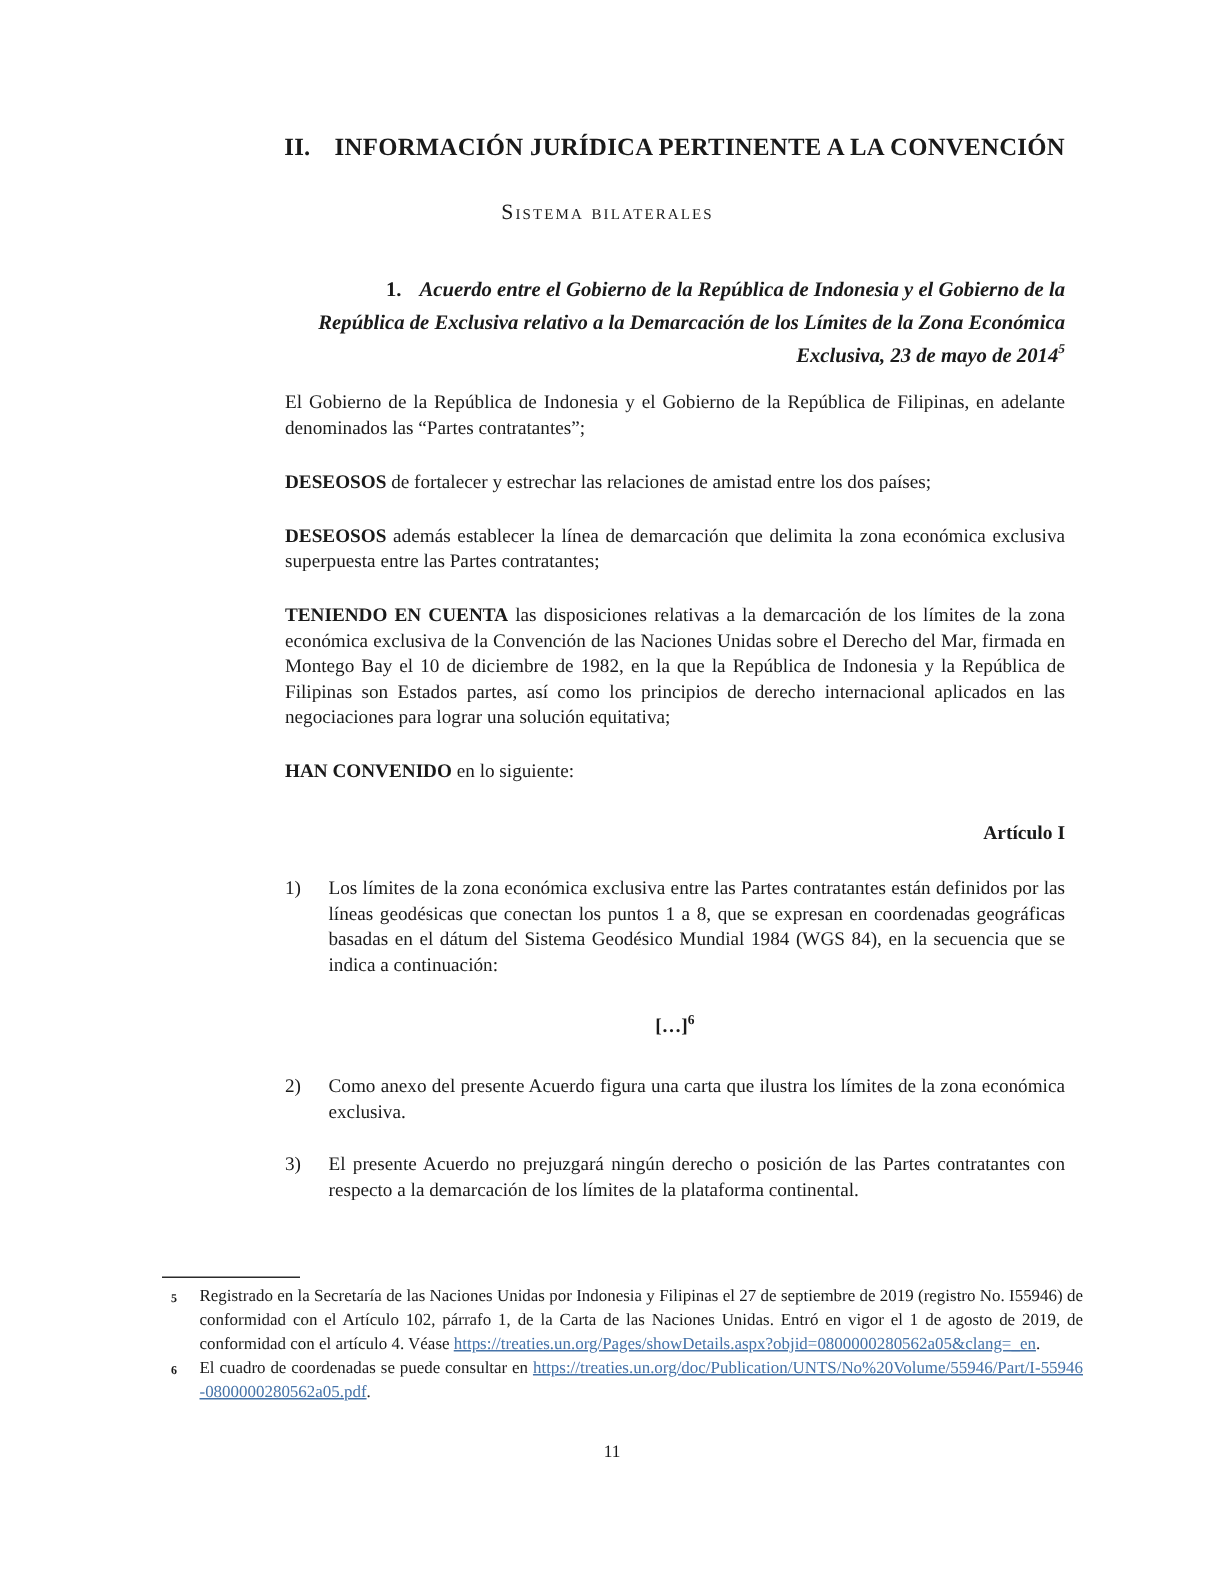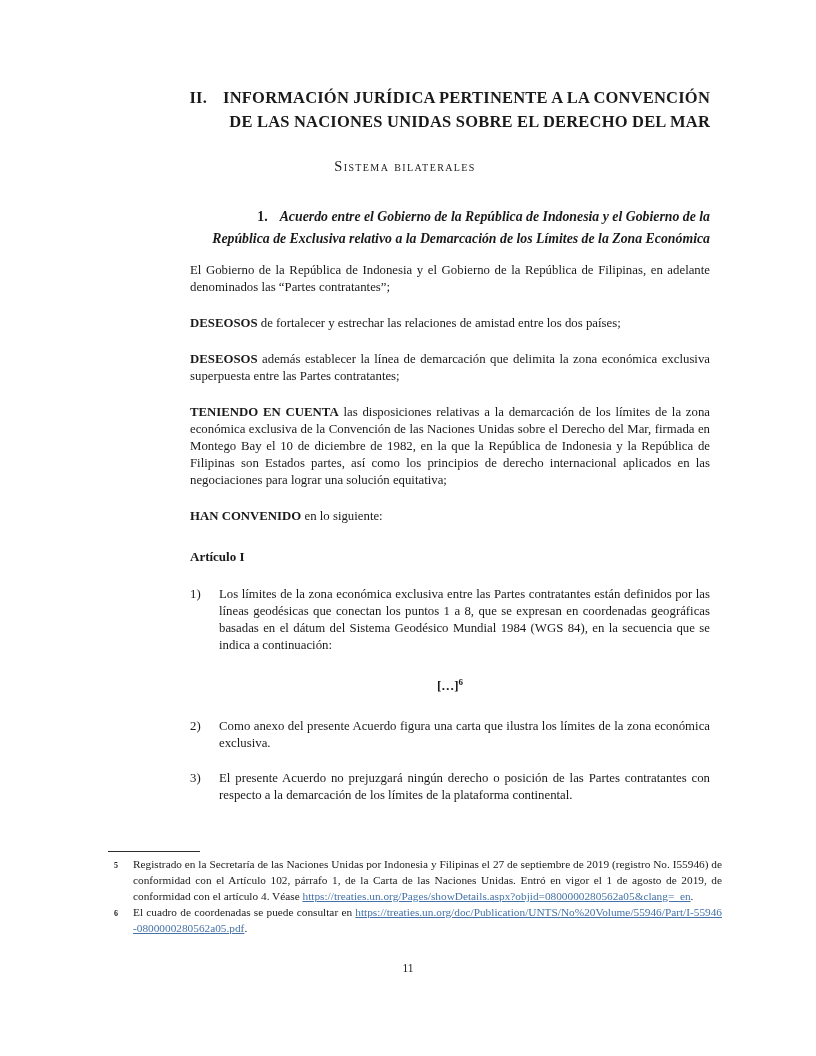--- a/index.html
+++ b/index.html
@@ -55,21 +55,21 @@
   .treaty-body {
     margin-top: 12px;
     margin-left: 90px;
     width: 520px;
     font-size: 12.8px;
     line-height: 17px;
     text-align: justify;
   }
   .treaty-body p { margin: 0 0 19px 0; }
   .article-heading {
-    text-align: left;
+    text-align: right;
     font-weight: 700;
     font-size: 13px;
     margin: 23px 0 21px 0;
   }
   .list-item { display: flex; margin-bottom: 18px; }
   .list-item .num { flex: 0 0 29px; }
   .list-item .itxt { flex: 1; text-align: justify; }
   .omission {
     text-align: center;
     font-weight: 700;
@@ -112,28 +112,28 @@
     font-size: 11.5px;
   }
 </style>
 </head>
 <body>
 
 <div class="content">
 
   <div class="main-heading">
     <div><span class="hnum">II.</span><span>INFORMACIÓN JURÍDICA PERTINENTE A LA CONVENCIÓN</span></div>
-    <div>DE LAS NACIONES UNIDAS SOBRE EL DERECHO DEL MAR</div>
   </div>
 
   <div class="kicker">Sistema bilaterales</div>
 
   <div class="treaty-title">
     <div><span class="tnum">1.</span><span>Acuerdo entre el Gobierno de la República de Indonesia y el Gobierno de la</span></div>
     <div>República de Exclusiva relativo a la Demarcación de los Límites de la Zona Económica</div>
+    <div><span>Exclusiva, 23 de mayo de 2014</span><sup class="ref">5</sup></div>
   </div>
 
   <div class="treaty-body">
 
     <p><span>El Gobierno de la República de Indonesia y el Gobierno de la República de Filipinas, en adelante denominados las “Partes contratantes”;</span></p>
 
     <p><strong>DESEOSOS</strong><span> de fortalecer y estrechar las relaciones de amistad entre los dos países;</span></p>
 
     <p><strong>DESEOSOS</strong><span> además establecer la línea de demarcación que delimita la zona económica exclusiva superpuesta entre las Partes contratantes;</span></p>
 

